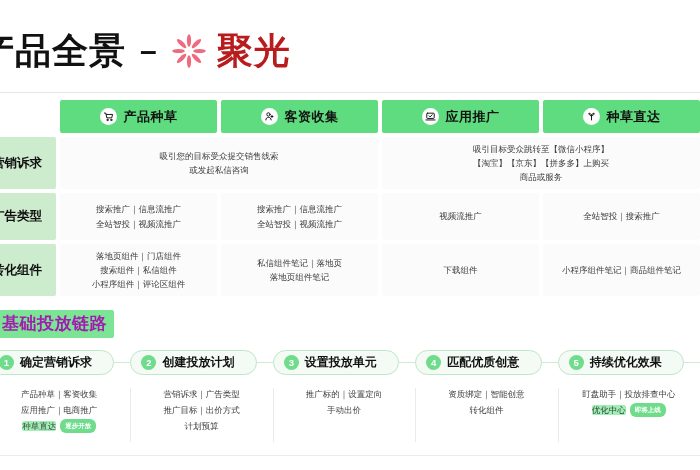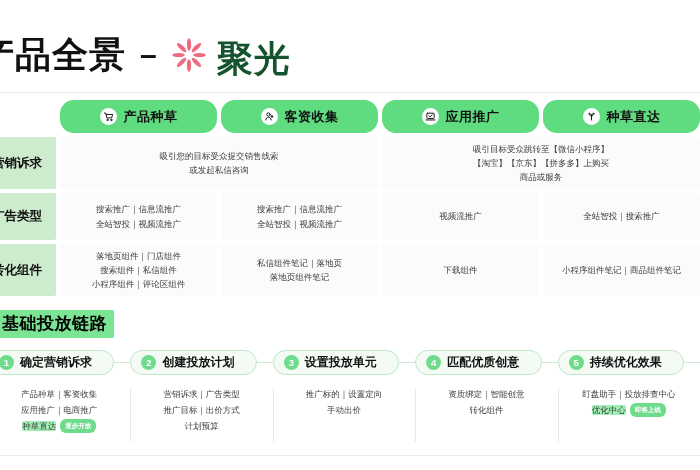--- a/index.html
+++ b/index.html
@@ -20,38 +20,38 @@
   }
   .title-text{
     font-size:36px;font-weight:700;letter-spacing:1px;color:#111;
     line-height:1;
   }
   .title-dash{
     font-size:30px;font-weight:700;color:#111;margin:0 4px;line-height:1;
   }
   .brand-mark{display:inline-block;width:36px;height:36px;position:relative;}
   .brand-name{
-    font-size:36px;font-weight:700;color:#14532d;line-height:1;letter-spacing:1px;margin-top:8px;
+    font-size:36px;font-weight:700;color:#b91c1c;line-height:1;letter-spacing:1px;
   }
   .title-rule{
     position:absolute;left:0;top:92px;width:700px;height:1px;background:#e6e6e6;
   }
 
   
   .matrix{position:absolute;left:-22px;top:100px;width:722px;}
   .mrow{display:flex;align-items:stretch;margin-bottom:4px;}
   .rowlab{
     width:78px;flex:0 0 78px;
     background:#cdebcd;
     display:flex;align-items:center;justify-content:center;
     font-size:12.5px;font-weight:700;color:#111;
     border-radius:2px;margin-right:4px;
   }
   .hdr-cell{
-    flex:1 1 0;background:#5fdc7f;border-radius:14px;margin-right:4px;
+    flex:1 1 0;background:#5fdc7f;border-radius:2px;margin-right:4px;
     height:33px;display:flex;align-items:center;justify-content:center;gap:7px;
   }
   .hdr-cell:last-child{margin-right:0;}
   .hdr-label{font-size:13px;font-weight:700;color:#111;letter-spacing:.5px;}
   .hdr-ico{
     width:17px;height:17px;border-radius:50%;background:#ffffff;
     display:flex;align-items:center;justify-content:center;
     flex:0 0 17px;
   }
   .hdr-ico svg{display:block;}
@@ -69,21 +69,21 @@
   .hdr .rowlab{background:transparent;}
 
   
   .sec-head{
     position:absolute;left:-22px;top:310px;
     display:inline-block;
     background:#7ce495;
     padding:2px 7px 3px 24px;
     border-radius:2px;
   }
-  .sec-head-txt{font-size:17px;font-weight:700;color:#000000;letter-spacing:.5px;}
+  .sec-head-txt{font-size:17px;font-weight:700;color:#a21caf;letter-spacing:.5px;}
 
   
   .flow{position:absolute;left:-12px;top:350px;width:712px;}
   .steps{display:flex;align-items:center;}
   .step{
     flex:1 1 0;display:flex;align-items:center;
   }
   .pill{
     flex:1 1 auto;
     height:25px;border:1px solid #bfe6c8;border-radius:13px;

